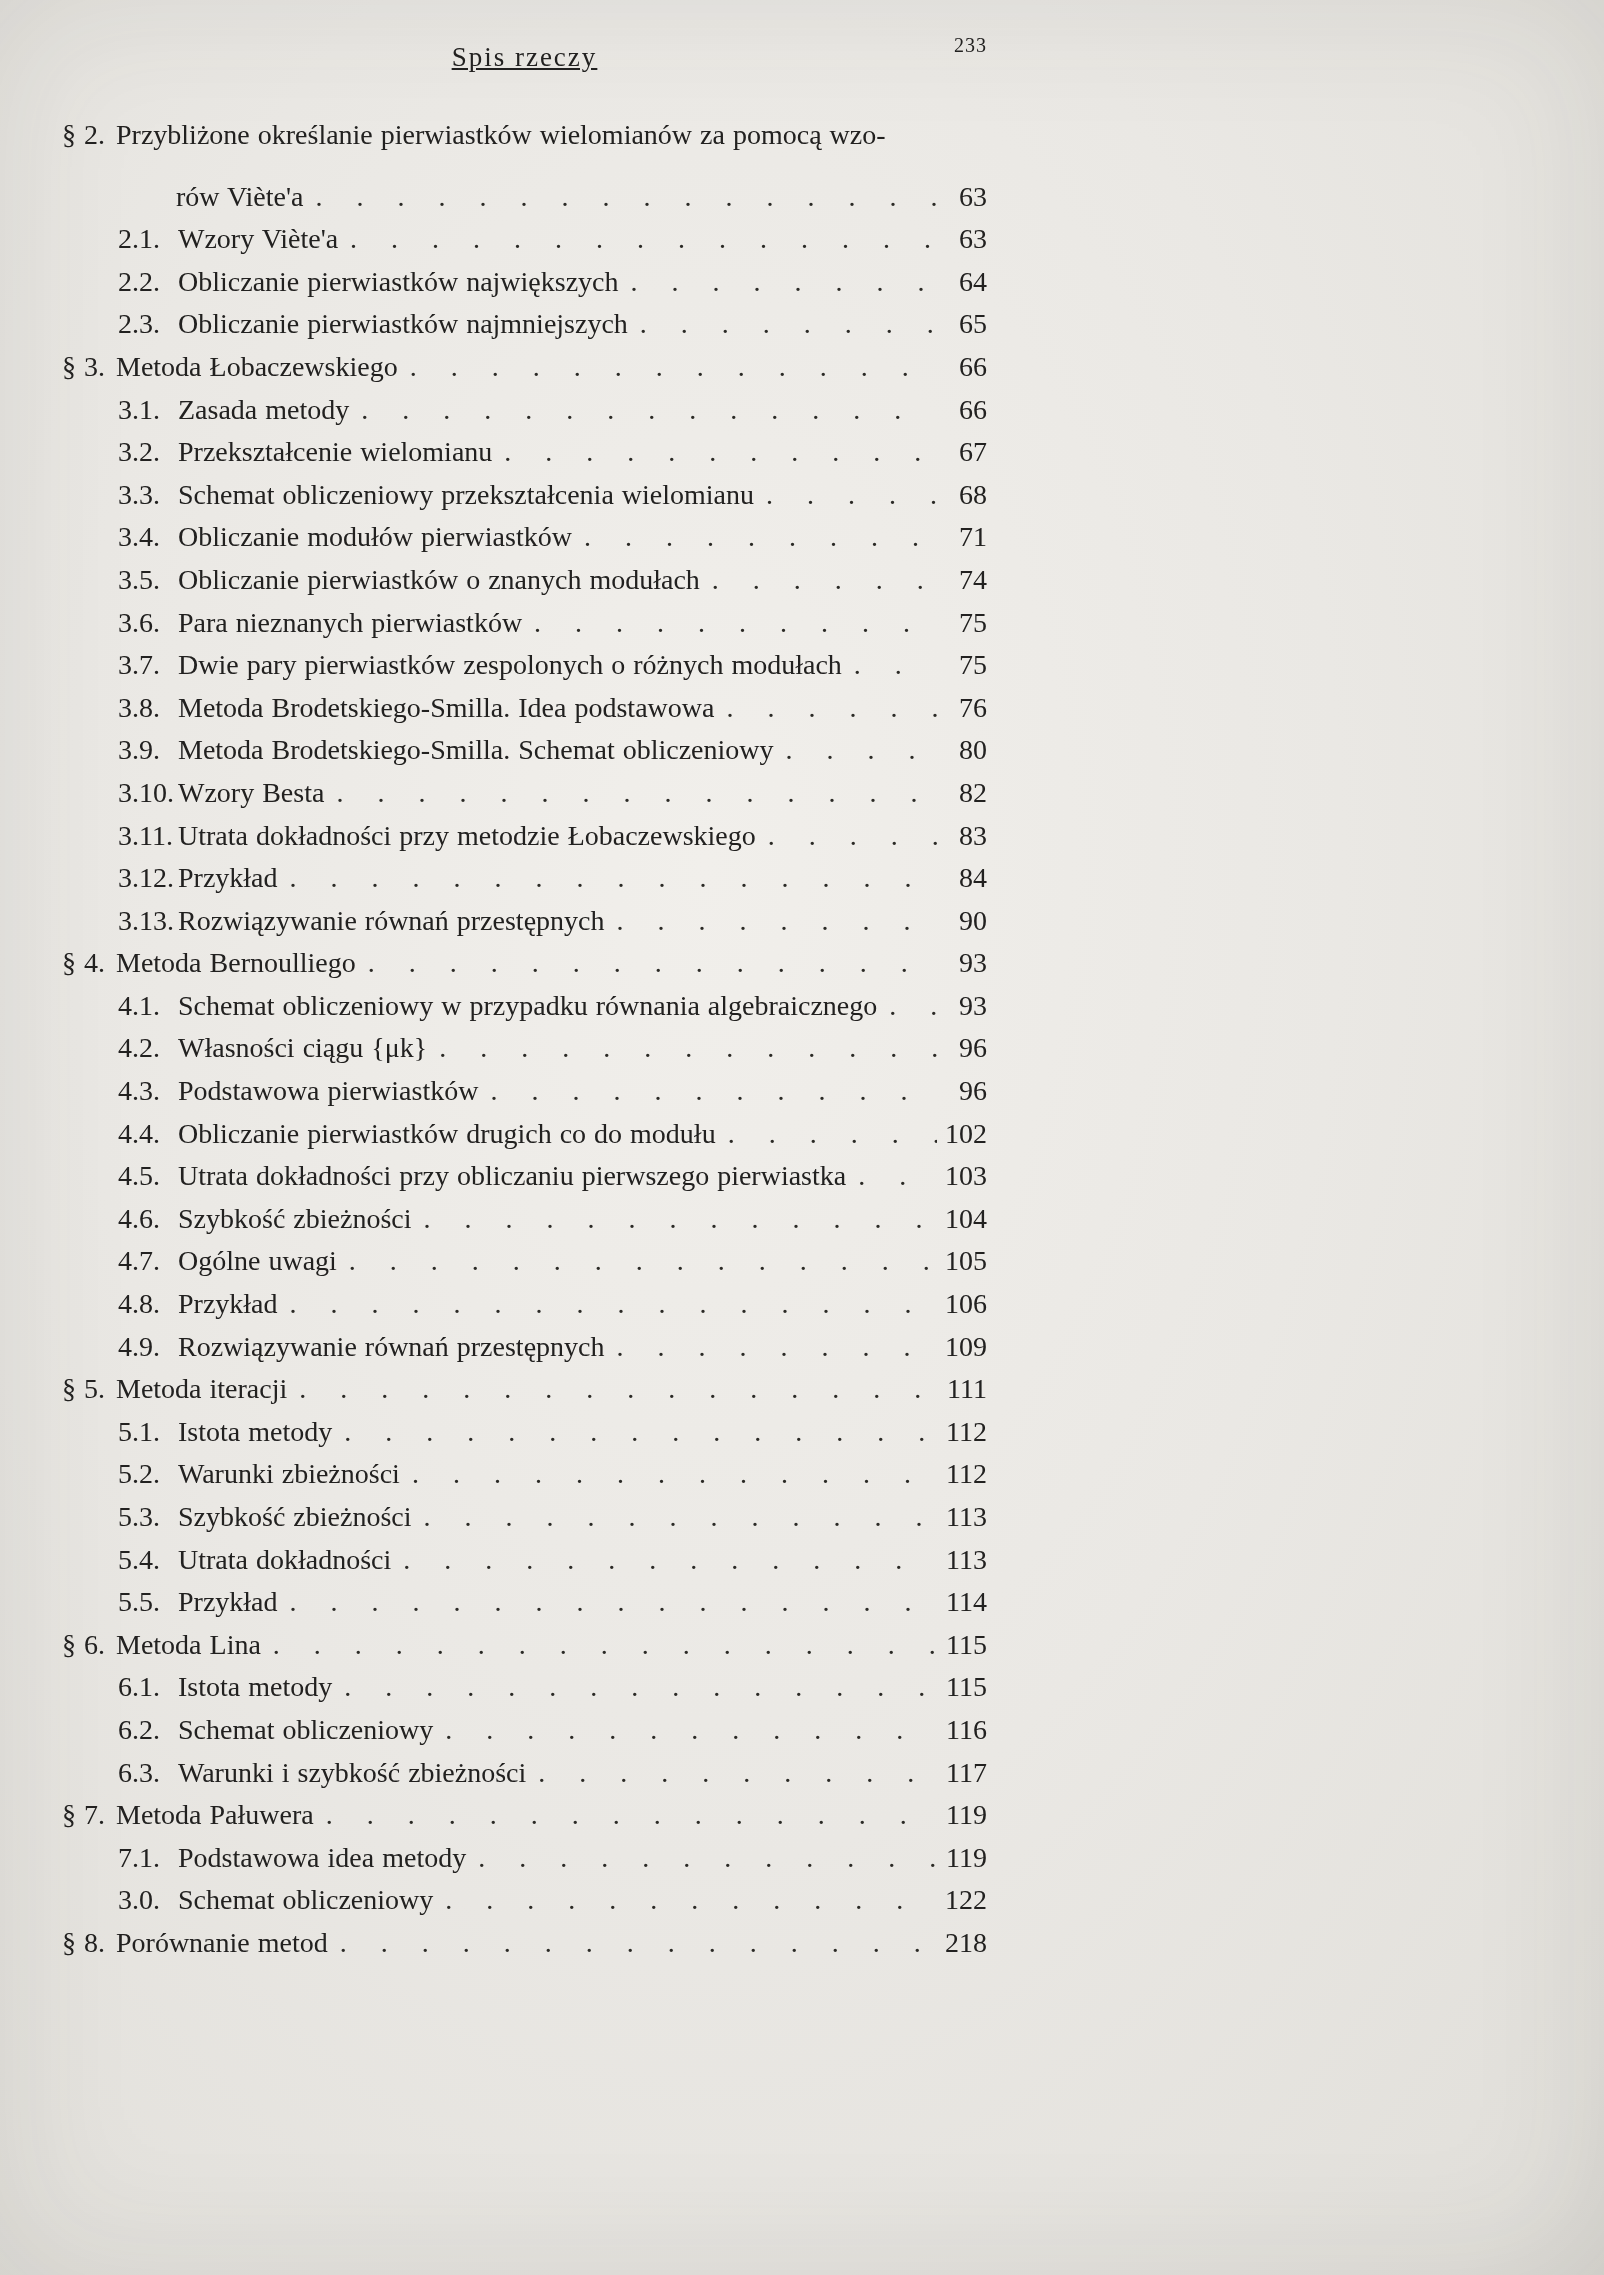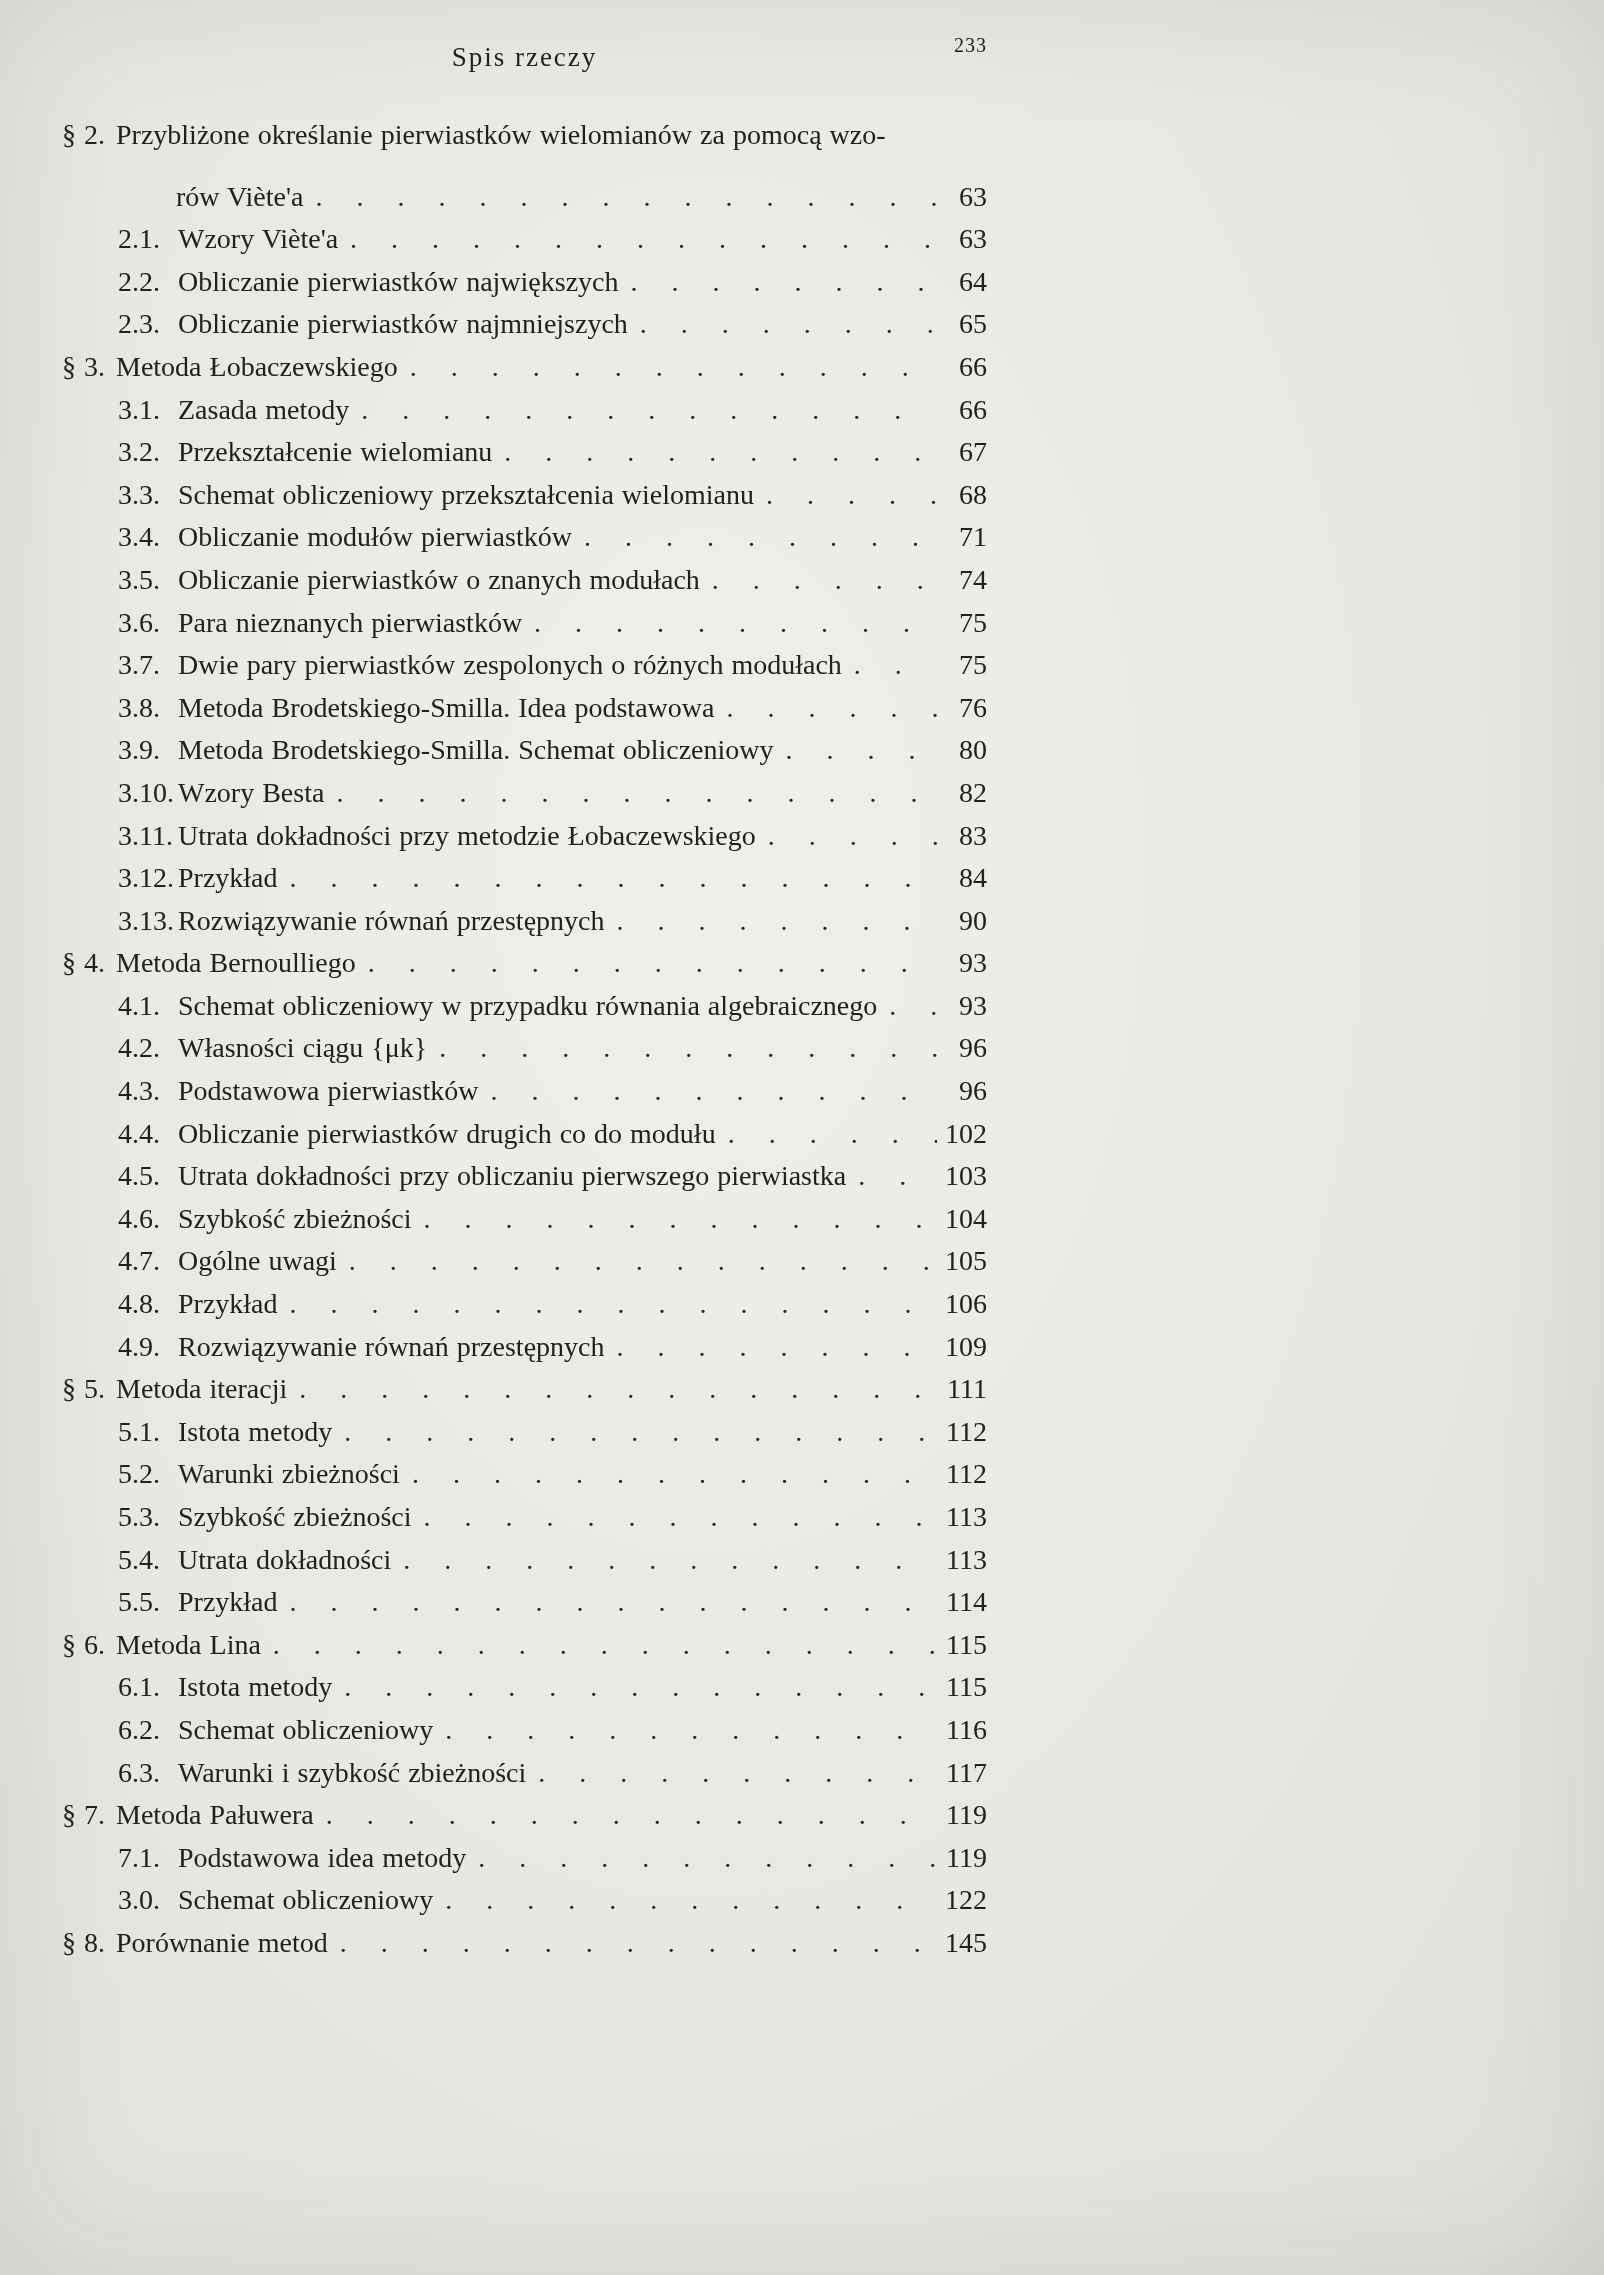--- a/index.html
+++ b/index.html
@@ -27,20 +27,21 @@
     width: 925px;
     height: 44px;
   }
   .header-title {
     position: absolute;
     left: 0;
     right: 0;
     text-align: center;
     font-size: 27px;
     letter-spacing: 2px;
+    text-decoration: underline;
   }
   .header-pagenum {
     position: absolute;
     right: 0;
     top: -8px;
     font-size: 20px;
     letter-spacing: 1px;
   }
   .toc {
     position: absolute;
@@ -337,16 +338,16 @@
       <div class="row l1">
         <span class="lab">3.0.</span>
         <span class="ttl">Schemat obliczeniowy</span>
         <span class="leader">. . . . . . . . . . . . . . . . . . . . . . . . . . . . . . . . . . . . . . . . . . . . . . . . . . . . . . . . . . . . . . . . . . . . . . . . . . . . . . . . . . . . . . . . . . . . . . . . . . . . . . . . . . . . . . . . . . . . . . . . </span>
         <span class="pg">122</span>
       </div>
       <div class="row">
         <span class="lab">§ 8.</span>
         <span class="ttl">Porównanie metod</span>
         <span class="leader">. . . . . . . . . . . . . . . . . . . . . . . . . . . . . . . . . . . . . . . . . . . . . . . . . . . . . . . . . . . . . . . . . . . . . . . . . . . . . . . . . . . . . . . . . . . . . . . . . . . . . . . . . . . . . . . . . . . . . . . . </span>
-        <span class="pg">145</span>
+        <span class="pg">218</span>
       </div>
     </div>
 </div>
 
 </body></html>

